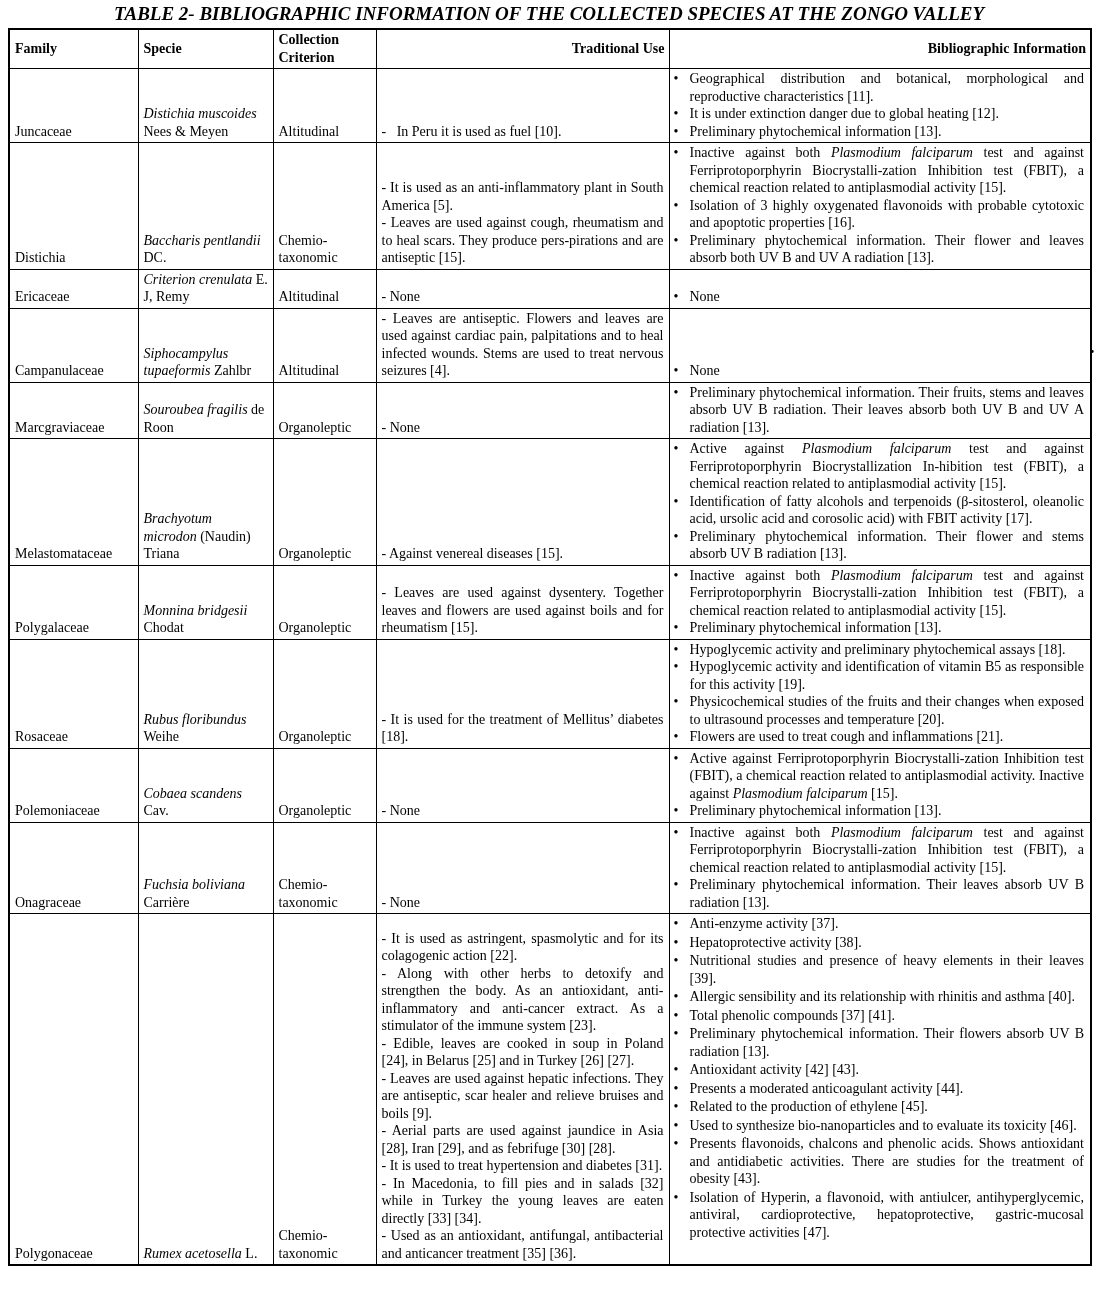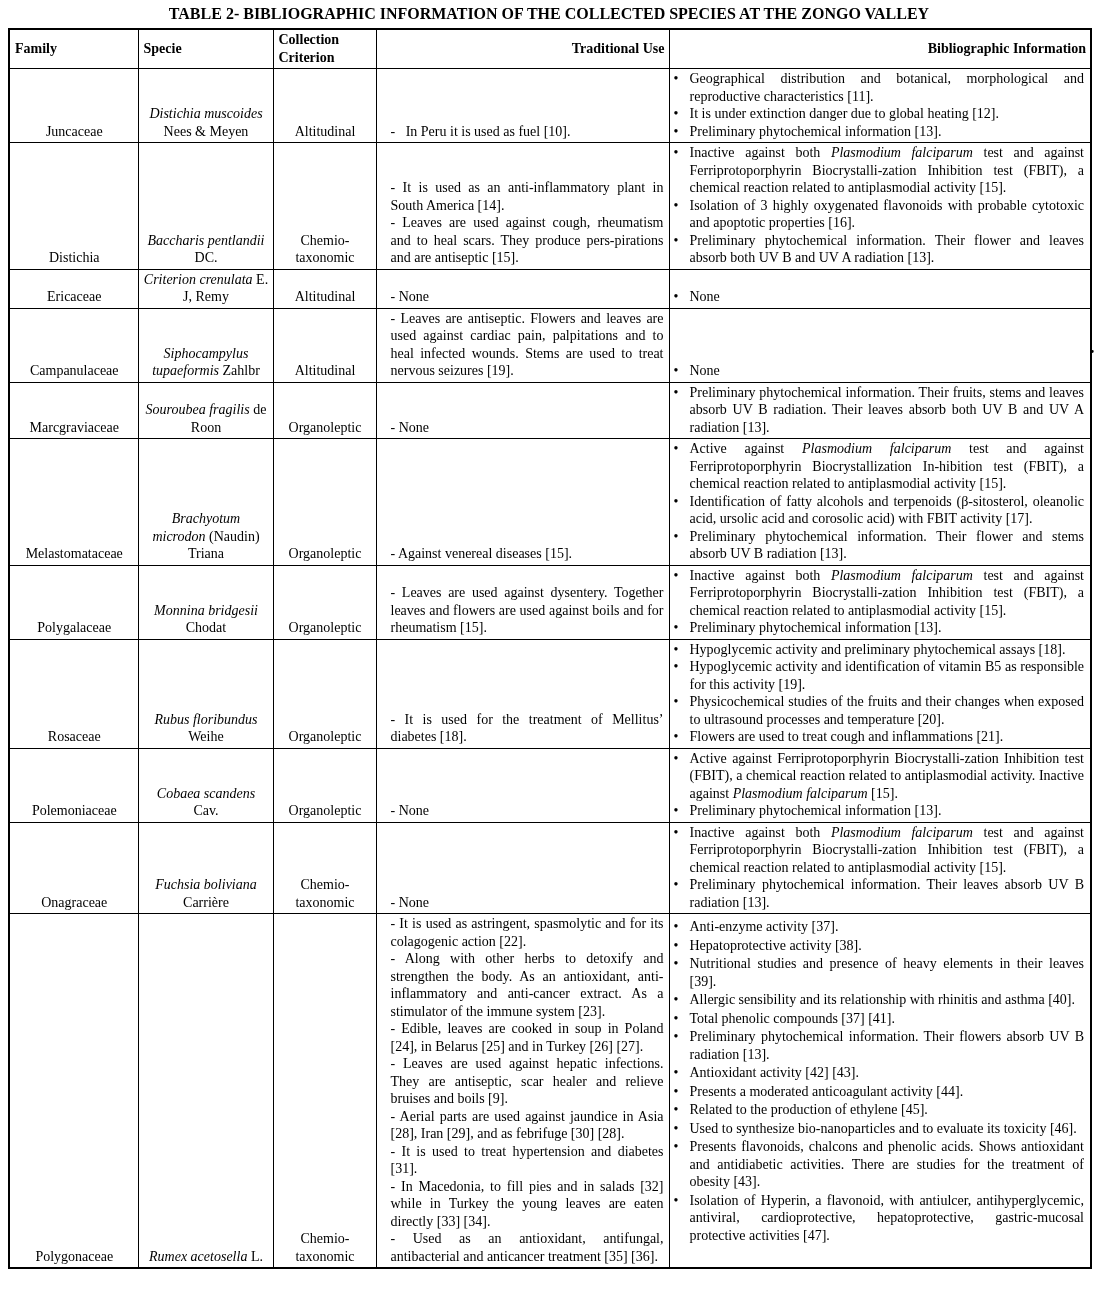--- a/index.html
+++ b/index.html
@@ -12,23 +12,24 @@
   body {
     width: 1098px;
     min-height: 1312px;
     position: relative;
     padding-top: 6px;
     box-sizing: border-box;
   }
   .doc-title {
     text-align: center;
     font-weight: bold;
-    font-size: 16px;
+    font-size: 19px;
     line-height: 16px;
     margin: 0 0 6px 0;
+    font-style: italic;
   }
   table.species-table {
     border-collapse: collapse;
     table-layout: fixed;
     margin-left: 8px;
     width: 1082px;
     border: 2px solid #000;
   }
   .species-table th, .species-table td {
     border: 1.5px solid #000;
@@ -39,22 +40,22 @@
     overflow: hidden;
     word-wrap: break-word;
   }
   .species-table thead th {
     font-weight: bold;
     vertical-align: middle;
     text-align: left;
     height: 33px;
   }
   .species-table thead th.center { text-align: right; }
-  td.c-family, td.c-specie, td.c-criterion { text-align: center; }
-  td.c-traditional { text-align: justify; padding-right: 5px; padding-left: 14px; }
+  td.c-family, td.c-specie, td.c-criterion { text-align: left; }
+  td.c-traditional { text-align: justify; padding-right: 5px; }
   td.c-biblio { padding-left: 4px; padding-right: 6px; }
   .tu-item { text-align: justify; }
   ul.bib-list {
     margin: 0;
     padding: 0;
     list-style: none;
   }
   ul.bib-list li {
     padding-left: 16px;
     text-indent: -16px;
@@ -115,21 +116,21 @@
             <li><span class="blt">•</span>Preliminary phytochemical information [13].</li>
           </ul>
     </td>
   </tr>
 
   <tr>
     <td class="c-family">Distichia</td>
     <td class="c-specie"><i>Baccharis pentlandii</i> DC.</td>
     <td class="c-criterion">Chemio-taxonomic</td>
     <td class="c-traditional">
-          <div class="tu-item">- It is used as an anti-inflammatory plant in South America [14].</div>
+          <div class="tu-item">- It is used as an anti-inflammatory plant in South America [5].</div>
           <div class="tu-item">- Leaves are used against cough, rheumatism and to heal scars. They produce pers-pirations and are antiseptic [15].</div>
         </td>
     <td class="c-biblio">
       <ul class="bib-list">
             <li><span class="blt">•</span>Inactive against both <i>Plasmodium falciparum</i> test and against Ferriprotoporphyrin Biocrystalli-zation Inhibition test (FBIT), a chemical reaction related to antiplasmodial activity [15].</li>
             <li><span class="blt">•</span>Isolation of 3 highly oxygenated flavonoids with probable cytotoxic and apoptotic properties [16].</li>
             <li><span class="blt">•</span>Preliminary phytochemical information. Their flower and leaves absorb both UV B and UV A radiation [13].</li>
           </ul>
     </td>
   </tr>
@@ -146,21 +147,21 @@
             <li><span class="blt">•</span>None</li>
           </ul>
     </td>
   </tr>
 
   <tr>
     <td class="c-family">Campanulaceae</td>
     <td class="c-specie"><i>Siphocampylus tupaeformis</i> Zahlbr</td>
     <td class="c-criterion">Altitudinal</td>
     <td class="c-traditional">
-          <div class="tu-item">- Leaves are antiseptic. Flowers and leaves are used against cardiac pain, palpitations and to heal infected wounds. Stems are used to treat nervous seizures [19].</div>
+          <div class="tu-item">- Leaves are antiseptic. Flowers and leaves are used against cardiac pain, palpitations and to heal infected wounds. Stems are used to treat nervous seizures [4].</div>
         </td>
     <td class="c-biblio">
       <ul class="bib-list">
             <li><span class="blt">•</span>None</li>
           </ul>
     </td>
   </tr>
 
   <tr>
     <td class="c-family">Marcgraviaceae</td>

